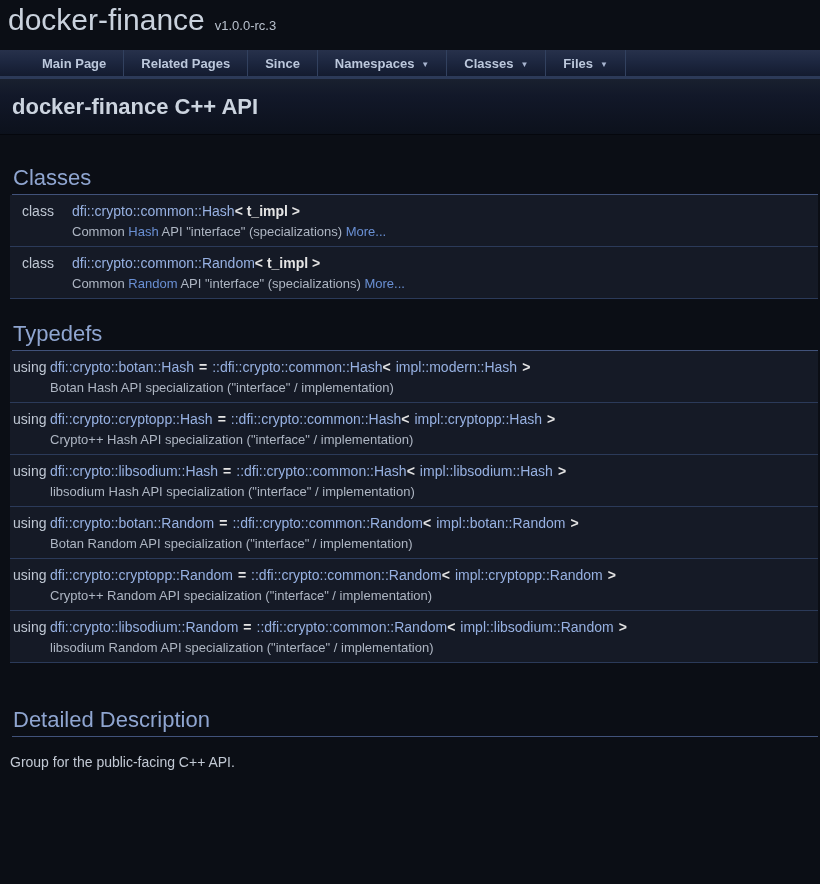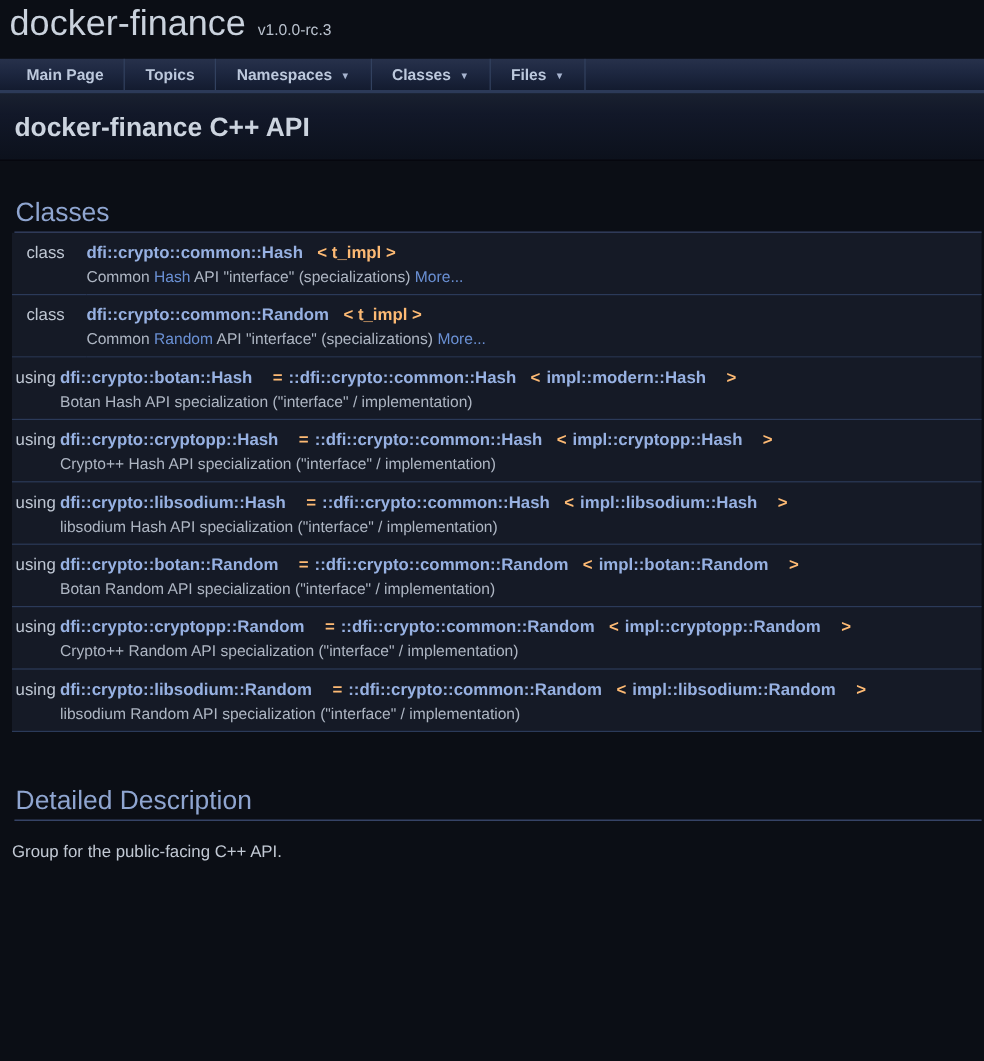--- a/index.html
+++ b/index.html
@@ -17,20 +17,21 @@
     font-size: 30px; font-weight: 400; color: #cad2dd; line-height: 36px;
   }
   .projectnumber { font-size: 13px; font-weight: 400; color: #b9c1cd; margin-left: 10px; text-align: right; }
   .projectbrief { font-size: 12px; color: #b6bdc9; margin-top: 4px; line-height: 15px; }
 
   
   .navrow {
     margin-top: 6px; height: 29px; display: flex;
     background: linear-gradient(180deg, #27314b 0%, #1d2740 45%, #131b2f 100%);
     border-bottom: 3px solid #2c3a58;
+    padding-left: 20px;
   }
   .tab {
     display: flex; align-items: center;
     padding: 0 17px; border-right: 1px solid #32415f;
     color: #bcc8dc; font-weight: bold; font-size: 13px;
     background: transparent;
   }
   .tab:first-child { padding-left: 22px; }
   .chevron { font-size: 8px; color: #a7b4cf; margin-left: 7px; transform: translateY(1px); }
 
@@ -57,22 +58,22 @@
   table.memberdecls {
     width: 100%; border-collapse: collapse; background: #151a26;
     font-size: 14px;
   }
   tr.mem-title td { padding-top: 7px; line-height: 19px; vertical-align: top; }
   tr.mem-desc td { padding: 1px 0 5px 0; line-height: 19px; font-size: 13px; color: #aeb6c3; }
   tr.mem-sep td { padding: 0; height: 0; line-height: 0; font-size: 0; border-bottom: 1px solid #2b3a59; }
   td.kind { color: #bfc7d3; white-space: nowrap; }
   table.classes-tbl td.kind { width: 62px; padding-left: 12px; }
   table.typedefs-tbl td.kind { width: 40px; padding-left: 3px; }
-  .mname { color: #97b1e2; font-weight: bold; }
-  .plainb { color: #fdba74; font-weight: bold; margin-left: 12px; }
+  .mname { color: #97b1e2; font-weight: normal; }
+  .plainb { color: #e5e5e5; font-weight: bold; }
   .op-eq { padding: 0 5px; }
   .op-lt { padding-right: 5px; }
   .op-gt { padding-left: 5px; }
   .desc-link { color: #6a90d4; font-weight: normal; }
   .more-link { color: #6a90d4; }
 
   .detailpara { margin-top: 16px; font-size: 14px; line-height: 18px; color: #c2c9d4; }
   .sincedl { margin-top: 14px; }
   .sincedl dt { font-weight: bold; font-size: 14px; color: #d6dce4; line-height: 18px; }
   .sincedl dd { margin: 3px 0 0 43px; font-size: 14px; color: #c2c9d4; line-height: 18px; }
@@ -82,21 +83,24 @@
 
 <div class="top-header">
   <div class="projectname"><span>docker-finance</span><span class="projectnumber">v1.0.0-rc.3</span></div>
 </div>
 
 <div class="navrow">
   <div class="tab">
       <span>Main Page</span>
     </div>
   <div class="tab">
-      <span>Topics</span>
+      <span>Related Pages</span>
+    </div>
+  <div class="tab">
+      <span>Since</span>
     </div>
   <div class="tab">
       <span>Namespaces</span>
       <span class="chevron">▼</span>
     </div>
   <div class="tab">
       <span>Classes</span>
       <span class="chevron">▼</span>
     </div>
   <div class="tab">
@@ -133,20 +137,21 @@
     <tr class="mem-desc">
       <td></td>
       <td><span>Common </span><a class="desc-link">Random</a><span> API "interface" (specializations) </span><a class="more-link">More...</a></td>
     </tr>
     <tr class="mem-sep">
           <td colspan="2"></td>
         </tr>
   </tbody>
     </table>
 
+  <h2 class="groupheader typedefs-h">Typedefs</h2>
   <table class="memberdecls typedefs-tbl">
 
     <tbody>
         <tr class="mem-title">
       <td class="kind">using</td>
       <td><a class="mname">dfi::crypto::botan::Hash</a><span class="plainb op-eq">=</span><a class="mname">::dfi::crypto::common::Hash</a><span class="plainb op-lt">&lt;</span><a class="mname">impl::modern::Hash</a><span class="plainb op-gt">&gt;</span></td>
     </tr>
     <tr class="mem-desc">
           <td></td>
           <td>Botan Hash API specialization ("interface" / implementation)</td>

